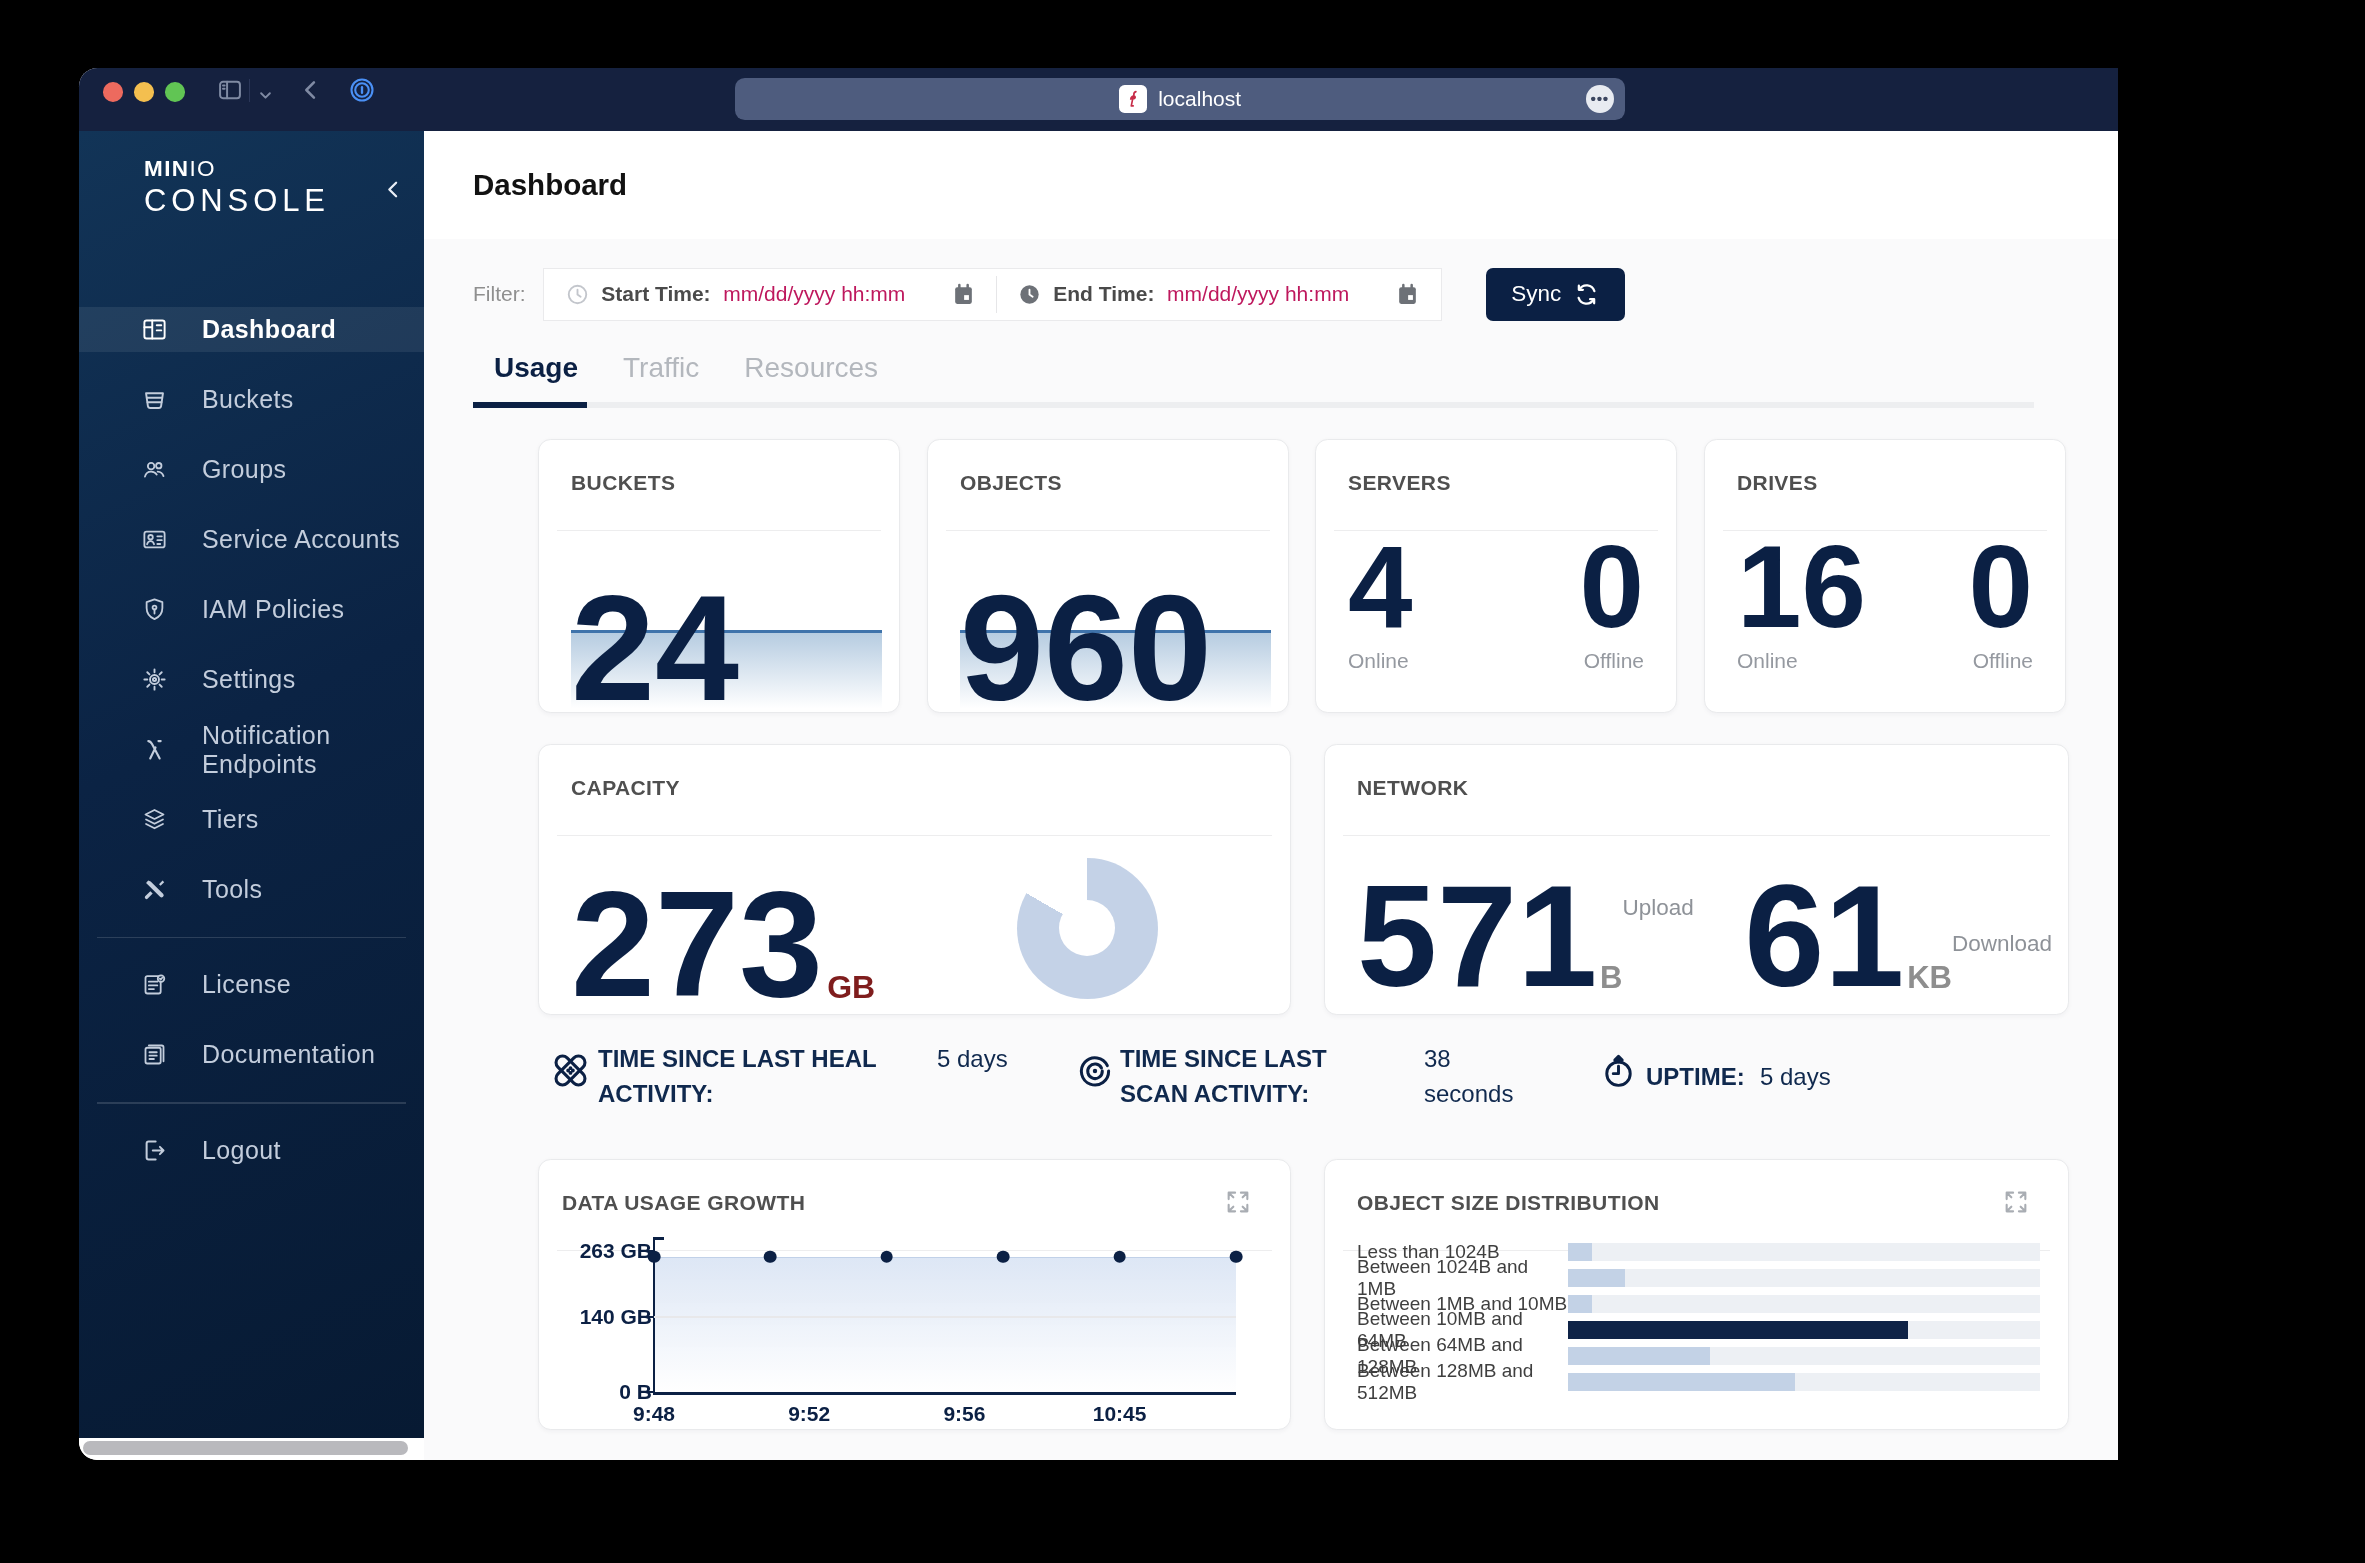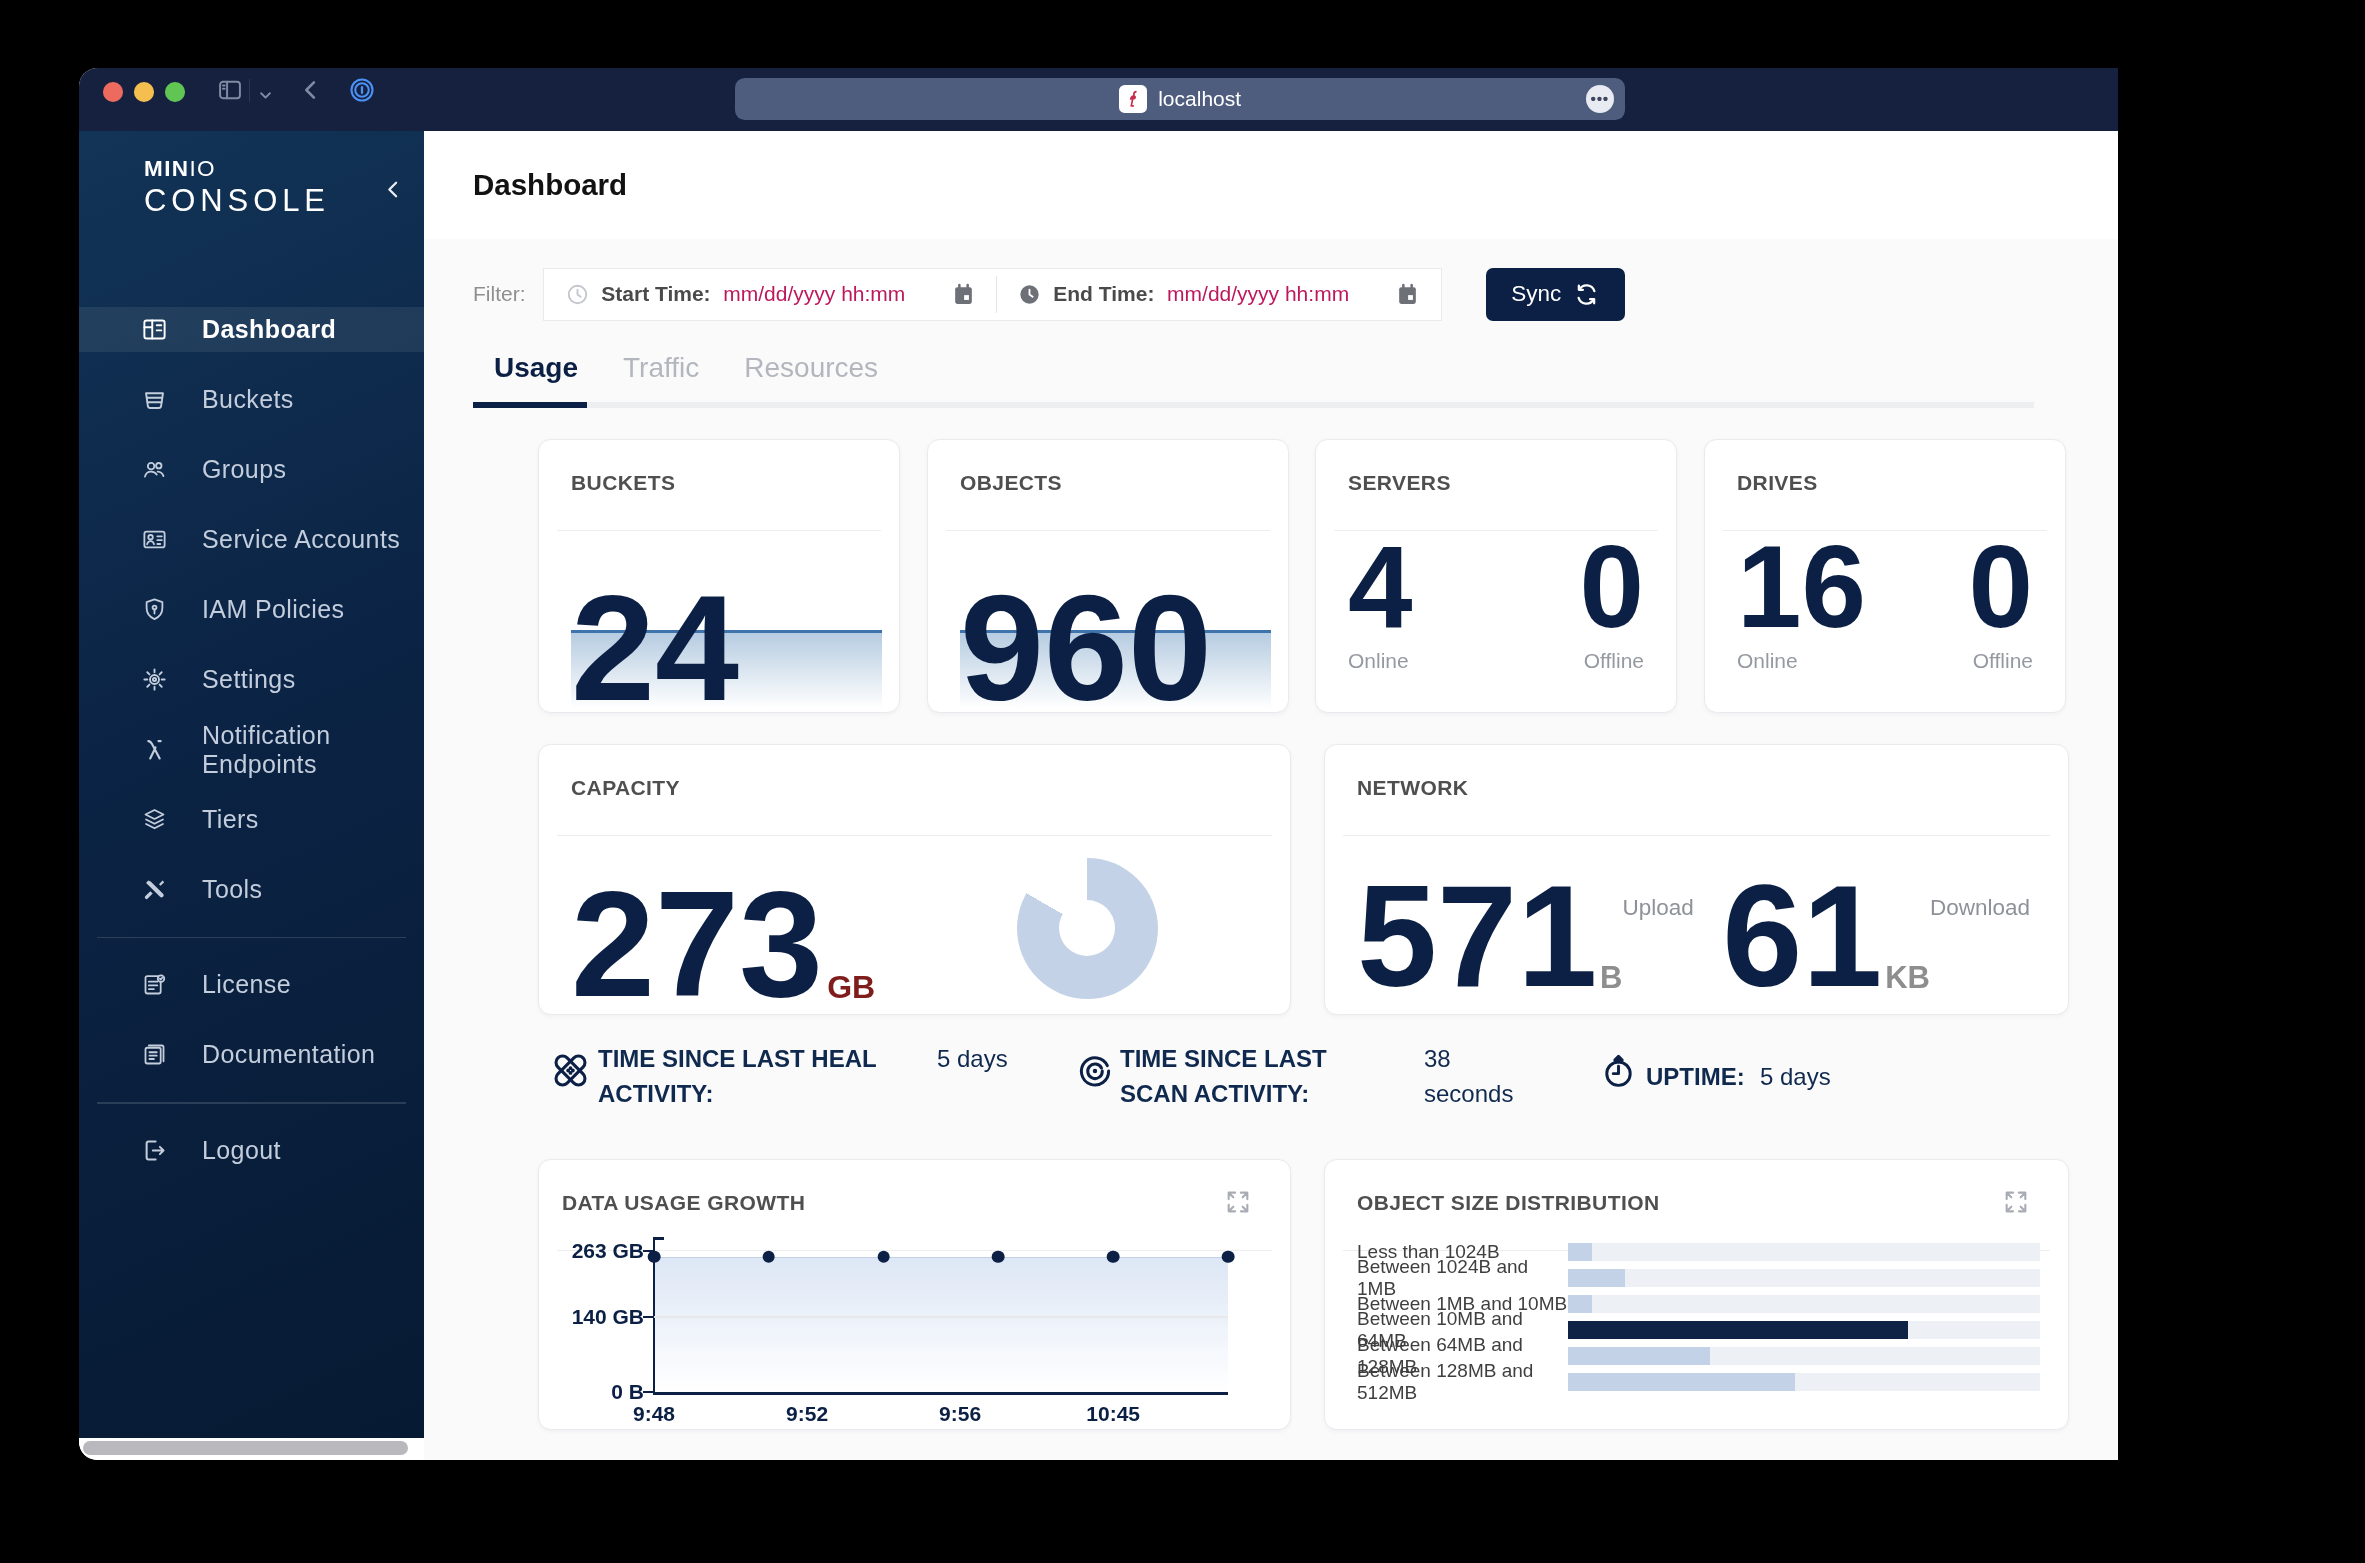--- a/index.html
+++ b/index.html
@@ -89,36 +89,36 @@
   #card-capacity{left:65px;top:505px;width:753px;height:271px;}
   #card-network{left:851px;top:505px;width:745px;height:271px;}
   .big-row{position:absolute;left:32px;bottom:11.3px;display:flex;align-items:flex-end;}
   .big-num{font-size:151px;font-weight:700;color:#0b2044;line-height:.78;}
   .big-unit{font-size:32px;font-weight:600;color:#7f1d1d;margin-left:4.2px;line-height:1;}
   #donut{position:absolute;left:478px;top:113px;width:141px;height:141px;border-radius:50%;
          background:conic-gradient(#c4d2e7 0deg 300deg,rgba(0,0,0,0) 300deg 360deg);}
   #donut::after{content:"";position:absolute;left:42px;top:42px;width:56px;height:56px;border-radius:50%;background:#fff;}
   .net-col{position:absolute;bottom:21px;display:flex;flex-direction:row;}
   #net-up{left:32px;}
-  #net-down{right:38px;align-items:flex-start;}
+  #net-down{right:16px;align-items:center;}
   .net-num{display:flex;align-items:flex-end;}
   .net-val{font-size:144px;font-weight:700;color:#0b2044;line-height:.78;}
   .net-unit{font-size:31px;font-weight:600;color:#8e8e8e;margin-left:2.8px;line-height:1;}
   .net-label{font-size:22.5px;color:#8e9298;margin-top:14px;}
   
   #activity-row{position:absolute;left:0;top:793px;width:100%;height:105px;}
   .act-ico{position:absolute;width:41px;height:41px;color:#0b2044;}
   .act-label{position:absolute;font-size:24px;font-weight:700;color:#10294e;line-height:1.45;}
   .act-value{position:absolute;font-size:24px;color:#10294e;line-height:1.45;}
   
   #card-dug{left:65px;top:920px;width:753px;height:271px;}
   #card-osd{left:851px;top:920px;width:745px;height:271px;}
   .expand{position:absolute;right:38px;top:28px;width:28px;height:28px;color:#a9adb3;cursor:pointer;}
   
-  #plot{position:absolute;left:115px;top:91px;width:574px;height:141px;}
+  #plot{position:absolute;left:115px;top:91px;width:574px;height:141px;padding-left:8px;}
   #plot .axis-y{position:absolute;left:-1.4px;top:-14px;bottom:0;width:2.8px;background:#0b2044;}
   #plot .axis-y-cap{position:absolute;left:-1.4px;top:-14px;width:11.3px;height:2.8px;background:#0b2044;}
   #plot .axis-x{position:absolute;left:-1.4px;right:0;bottom:-2.8px;height:2.8px;background:#0b2044;}
   .gridline{position:absolute;left:0;right:0;height:1.4px;background:#e8e8ea;}
   .ytick-mark{position:absolute;left:-11.3px;width:9.8px;height:2.1px;background:#0b2044;}
   .ytick-label{position:absolute;right:584px;transform:translateY(-50%);font-size:21px;font-weight:600;color:#0b2044;white-space:nowrap;}
   .plot-area{position:absolute;left:0;right:0;top:5.6px;bottom:0;
              background:linear-gradient(180deg,rgba(198,214,238,.6) 0%,rgba(255,255,255,.05) 100%);
              border-top:1.4px solid rgba(160,185,220,.65);}
   .dot{position:absolute;width:12.7px;height:12.7px;border-radius:50%;background:#0b2044;transform:translate(-50%,-50%);}

